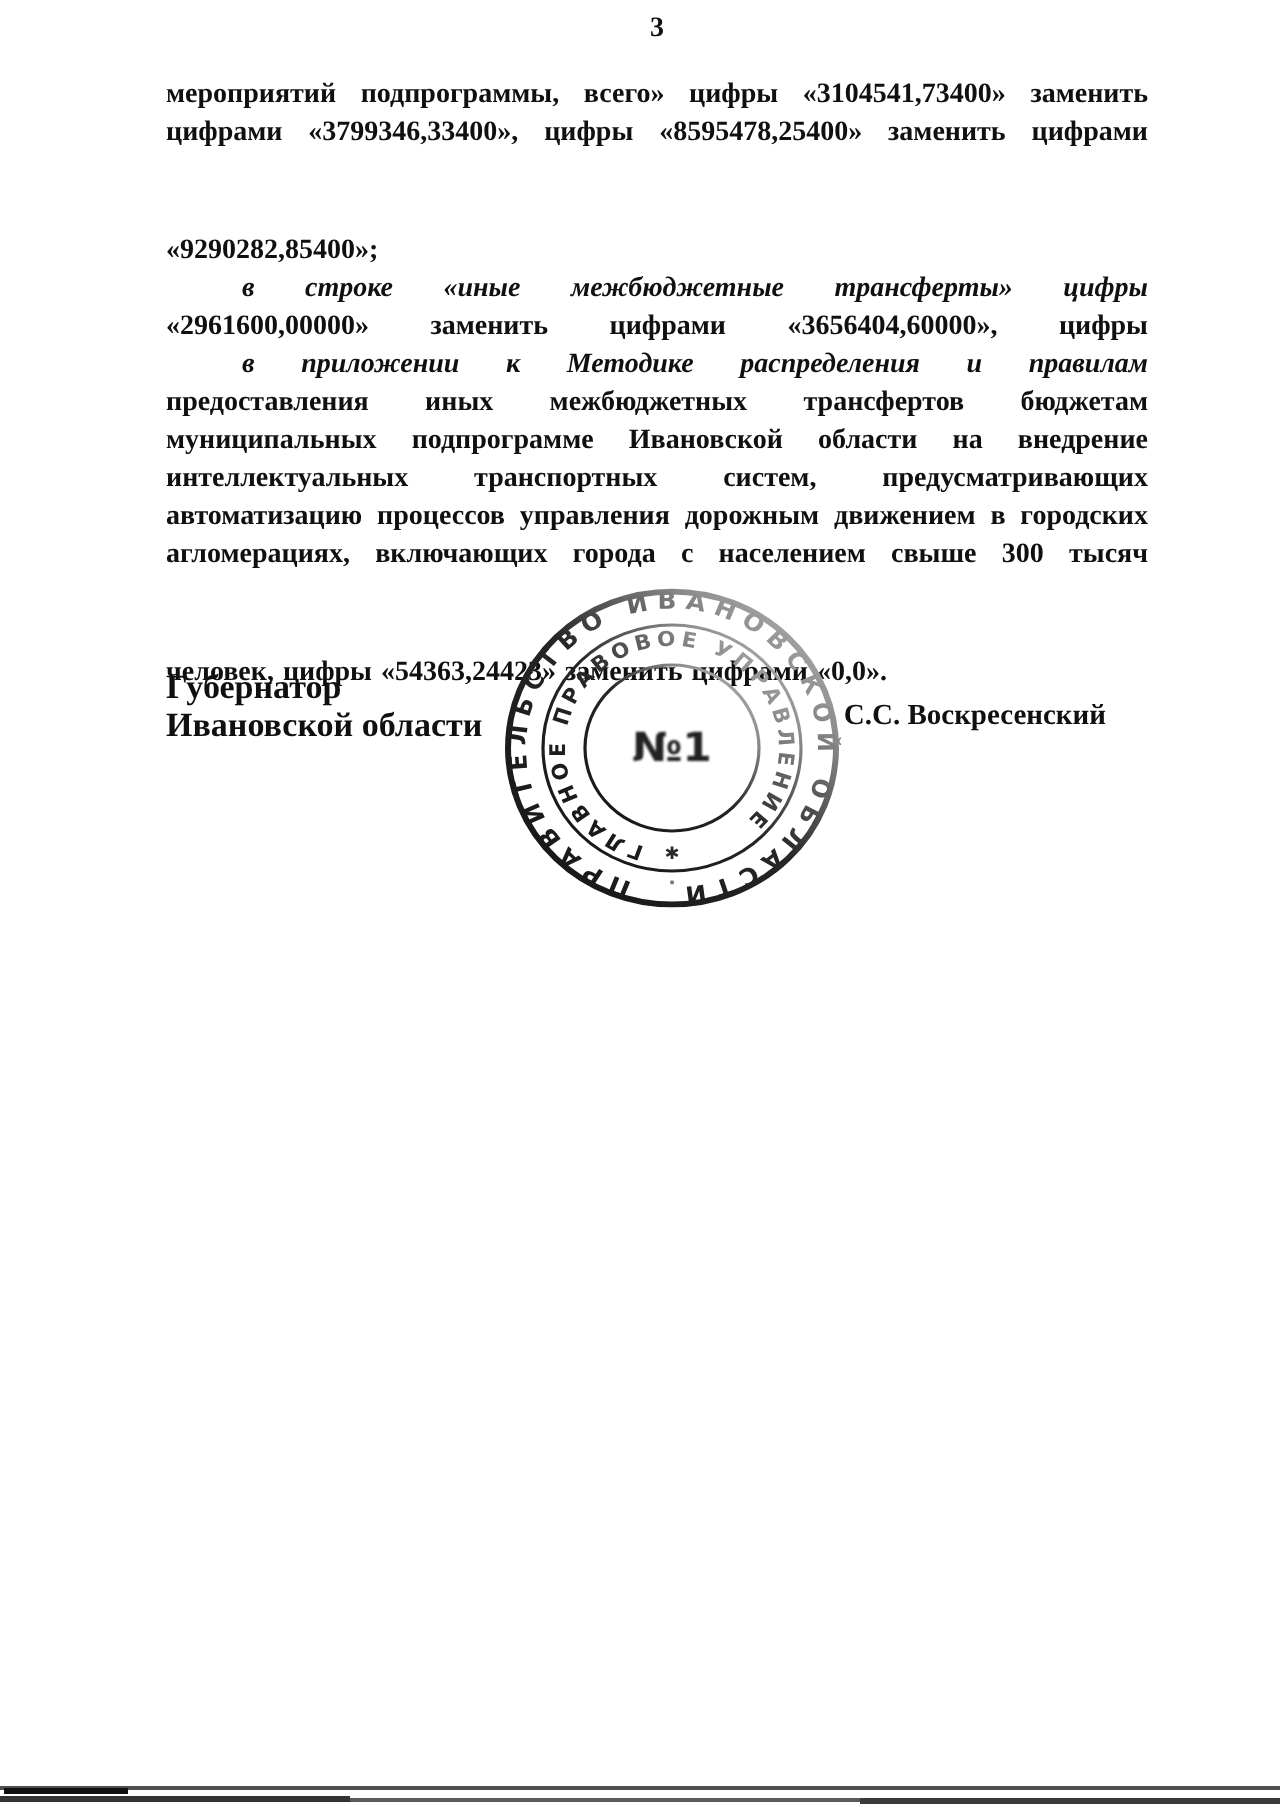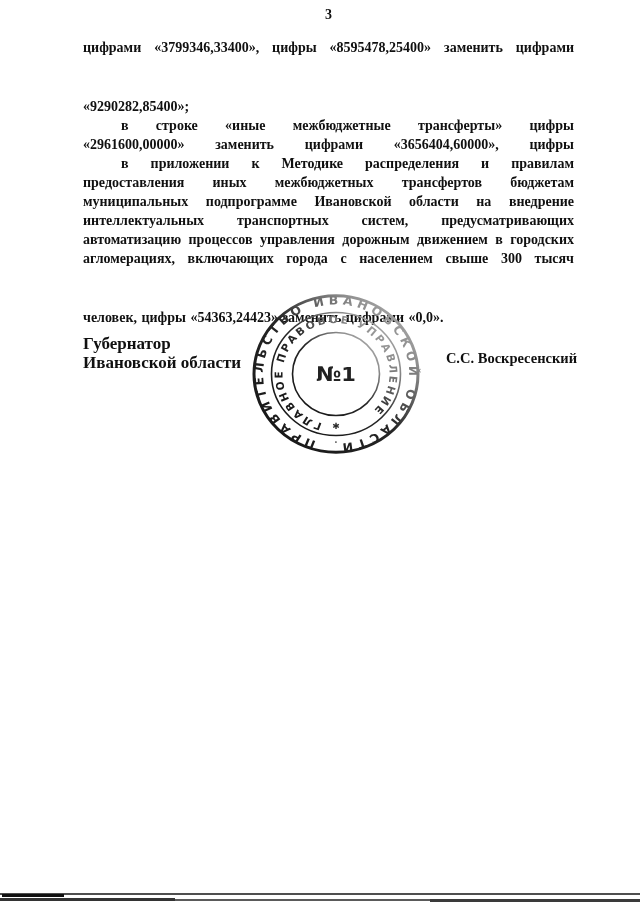--- a/index.html
+++ b/index.html
@@ -22,29 +22,29 @@
     font-size: 14px; font-weight: 700; line-height: 19px;
   }
   .body-text {
     position: absolute;
     left: 83px; top: 38px; width: 491px;
     font-size: 14px; font-weight: 700; line-height: 19px;
     word-spacing: 1px;
   }
   .line { text-align: justify; text-align-last: justify; }
   .line.e { text-align: left; text-align-last: left; margin-top: 40px; }
-  .line.i { padding-left: 38px; }
+  .line.i { padding-left: 38px; font-style: italic; }
   .sig-title {
     position: absolute;
     left: 83px; top: 334px;
     font-size: 17px; font-weight: 700; line-height: 19px;
   }
   .sig-name {
     position: absolute;
-    left: 414px; top: 349px; width: 163px;
+    left: 390px; top: 349px; width: 163px;
     text-align: right;
     font-size: 14.5px; font-weight: 700; line-height: 19px;
   }
   .stamp {
     position: absolute;
     left: 249px; top: 291px;
   }
   .stamp text { font-family: "DejaVu Sans", sans-serif; font-weight: 700; }
   .artifact { position: absolute; }
   .art-line-a       { left: 0;   top: 893px; width: 640px; height: 2px; background: #4f4f4f; }
@@ -54,20 +54,21 @@
   .art-blob-b-right { left: 430px; top: 899px; width: 210px; height: 3px; background: #3a3a3a; }
 </style>
 </head>
 <body>
 
 <div class="page">
 
   <div class="page-number">3</div>
 
   <div class="body-text">
+    <div class="line j">мероприятий подпрограммы, всего» цифры «3104541,73400» заменить</div>
     <div class="line j">цифрами «3799346,33400», цифры «8595478,25400» заменить цифрами</div>
     <div class="line e">«9290282,85400»;</div>
     <div class="line j i">в строке «иные межбюджетные трансферты» цифры</div>
     <div class="line j">«2961600,00000» заменить цифрами «3656404,60000», цифры</div>
     <div class="line j i">в приложении к Методике распределения и правилам</div>
     <div class="line j">предоставления иных межбюджетных трансфертов бюджетам</div>
     <div class="line j">муниципальных подпрограмме Ивановской области на внедрение</div>
     <div class="line j">интеллектуальных транспортных систем, предусматривающих</div>
     <div class="line j">автоматизацию процессов управления дорожным движением в городских</div>
     <div class="line j">агломерациях, включающих города с населением свыше 300 тысяч</div>

